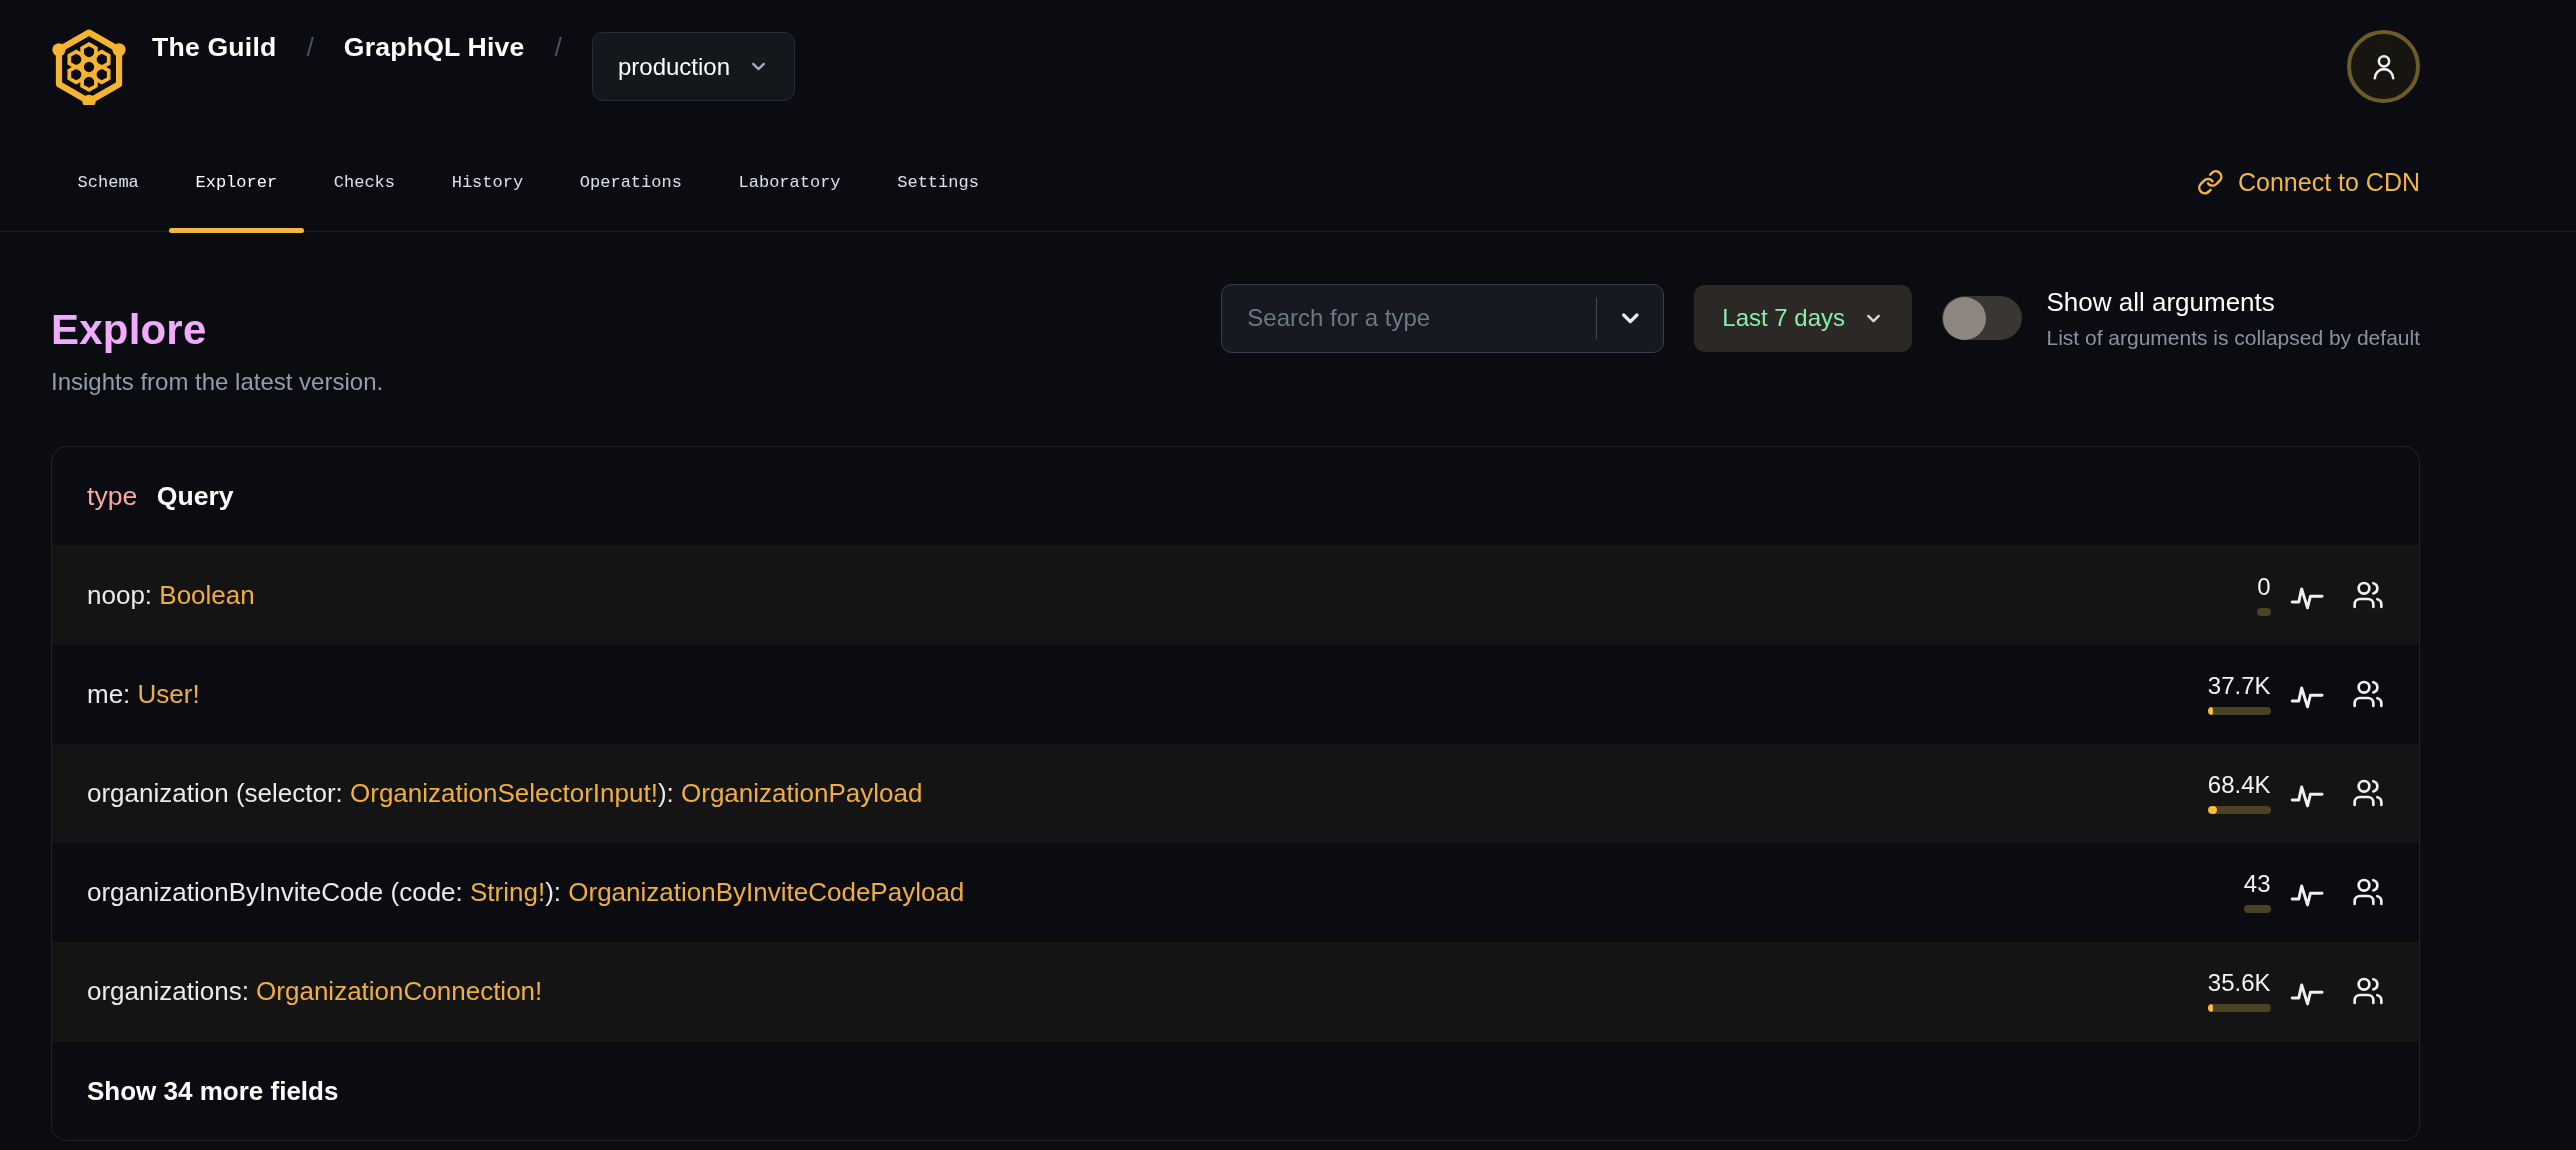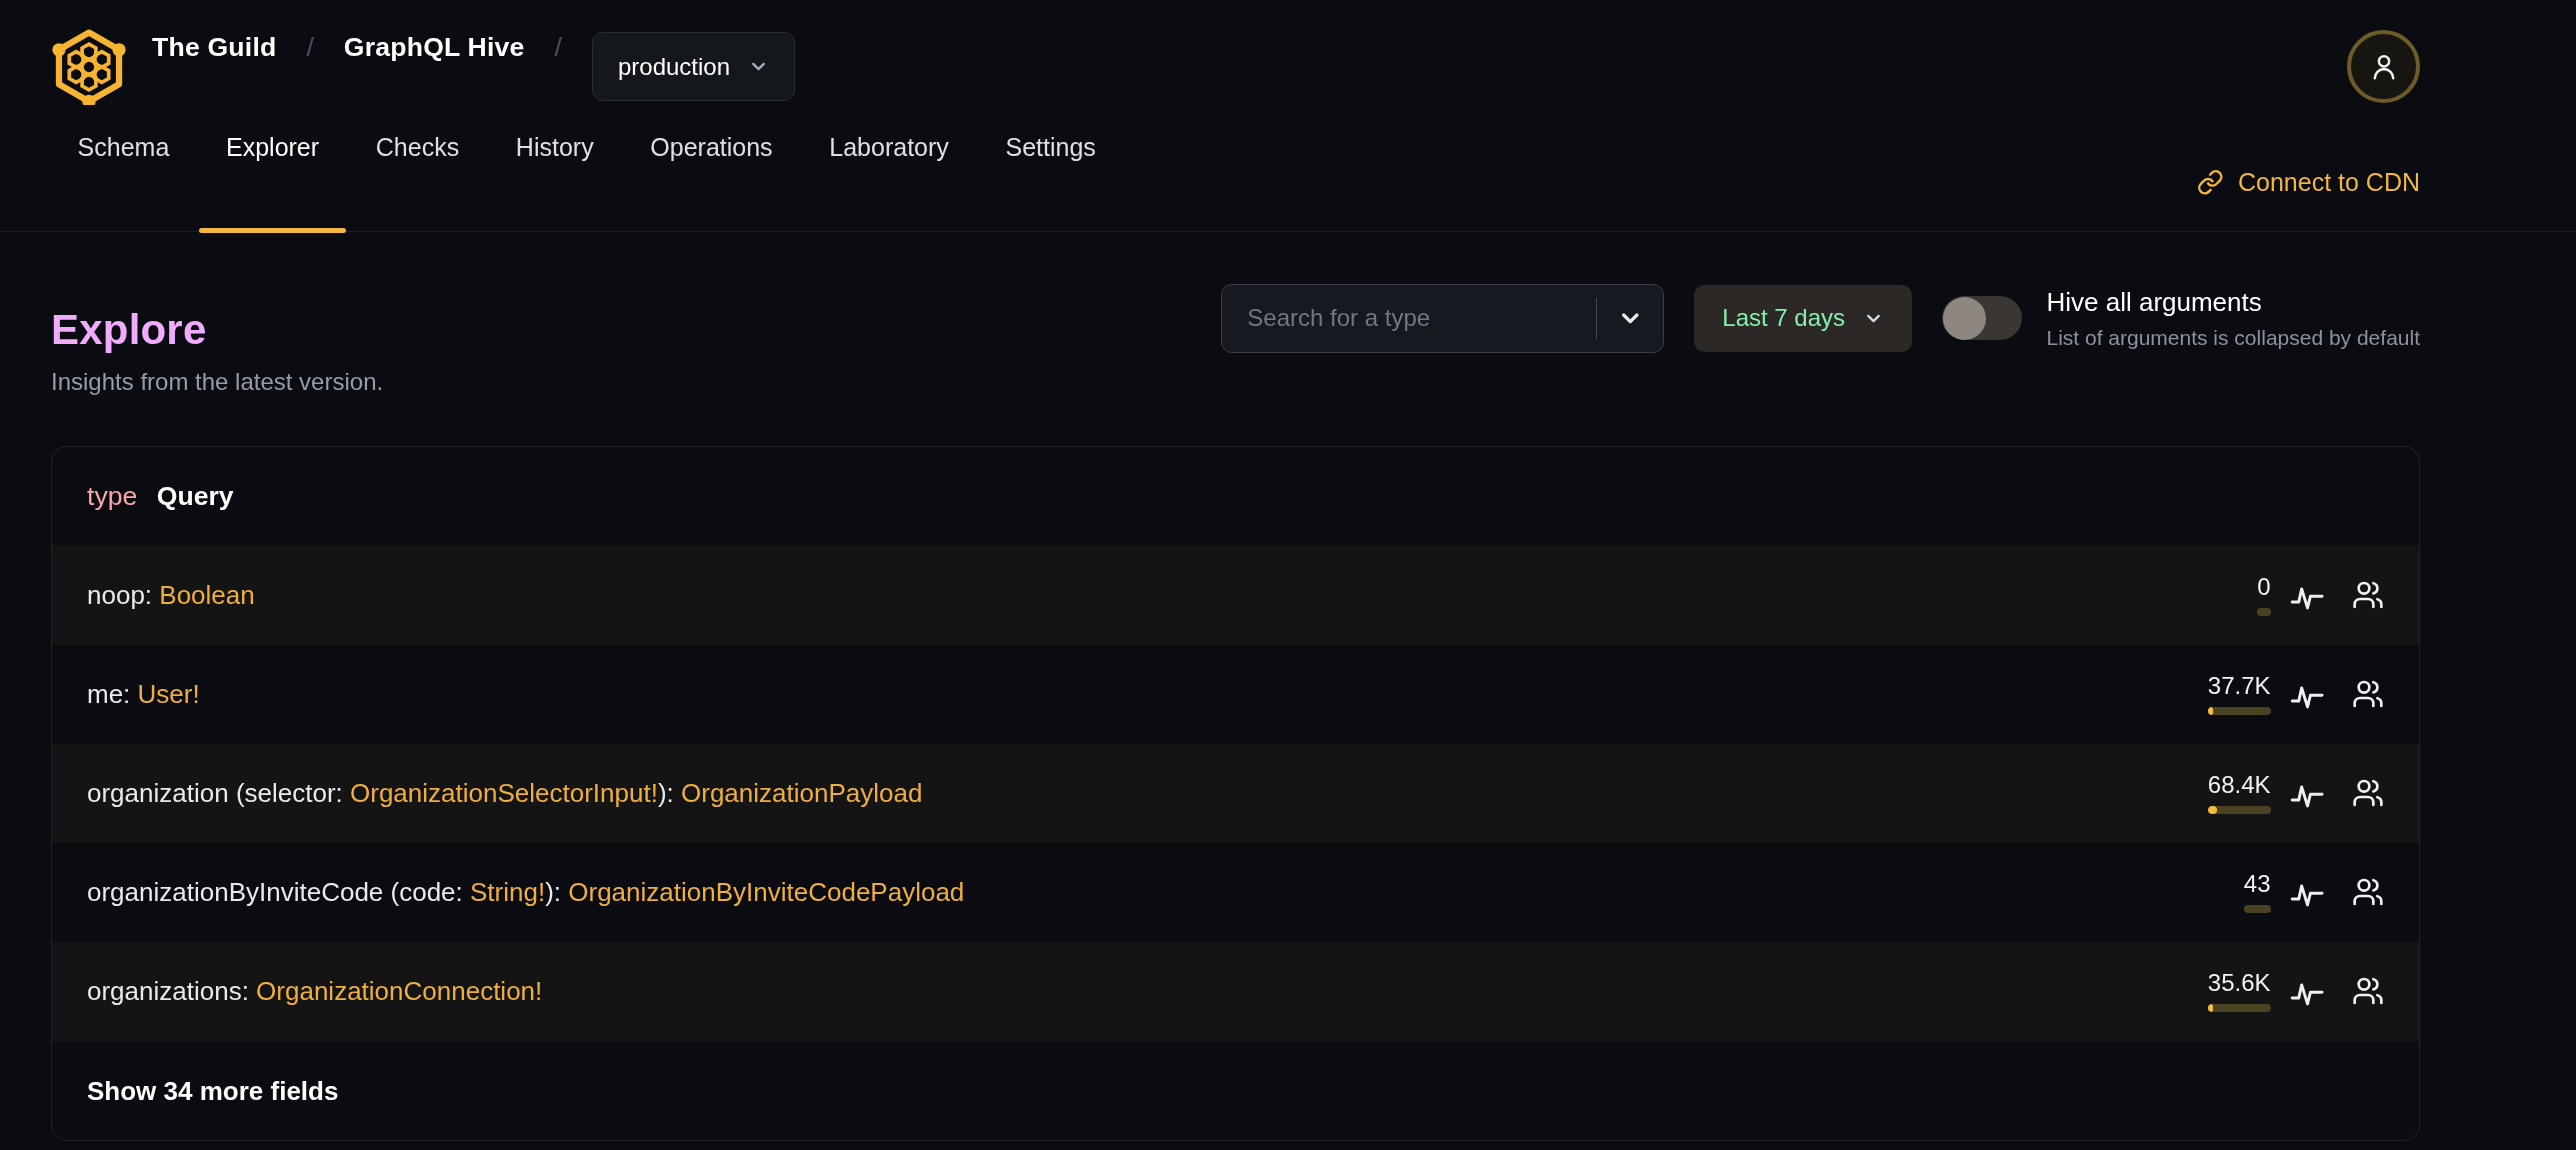--- a/index.html
+++ b/index.html
@@ -36,22 +36,22 @@
   .chev{stroke:#a7adba;}
   .avatar{
     width:73px;height:73px;border-radius:50%;background:#17150f;
     border:4.4px solid #6e5c27;display:flex;align-items:center;justify-content:center;cursor:pointer;
   }
 
   
   .tabbar{height:99px;display:flex;align-items:stretch;border-bottom:1.8px solid rgba(255,255,255,.07);}
   .tabs{display:flex;gap:3.5px;}
   .tab{
-    position:relative;display:flex;align-items:flex-start;padding:0 26.6px;
-    font-size:25px;color:#dde0e6;background:none;border:none;font-family:Liberation Sans, sans-serif;cursor:pointer;
+    position:relative;display:flex;align-items:center;padding:0 26.6px;
+    font-size:17px;color:#dde0e6;background:none;border:none;font-family:Liberation Mono, monospace;cursor:pointer;
   }
   .tab.active{color:#ffffff;font-weight:500;}
   .tab.active::after{
     content:"";position:absolute;left:0;right:0;bottom:-1.8px;height:5.3px;
     background:var(--accent);border-radius:2.7px;
   }
   .cdn-link{
     display:flex;align-items:center;gap:14px;color:var(--accent);
     font-size:25px;text-decoration:none;cursor:pointer;
   }
@@ -242,21 +242,21 @@
         <button class="period-btn">
           <span>Last 7 days</span>
           <svg width="21" height="21" viewBox="0 0 24 24" fill="none" stroke-width="2.6" stroke-linecap="round" stroke-linejoin="round">
               <path d="M6 9l6 6 6-6"></path>
             </svg>
         </button>
         <button class="switch" aria-checked="false">
           <span class="knob"></span>
         </button>
         <div class="toggle-text">
-          <div class="toggle-label">Hive all arguments</div>
+          <div class="toggle-label">Show all arguments</div>
           <div class="toggle-desc">List of arguments is collapsed by default</div>
         </div>
       </div>
     </div>
 
     <section class="type-card">
       <div class="type-card-head">
         <span class="kind">type</span>
         <span class="tname">Query</span>
       </div>

